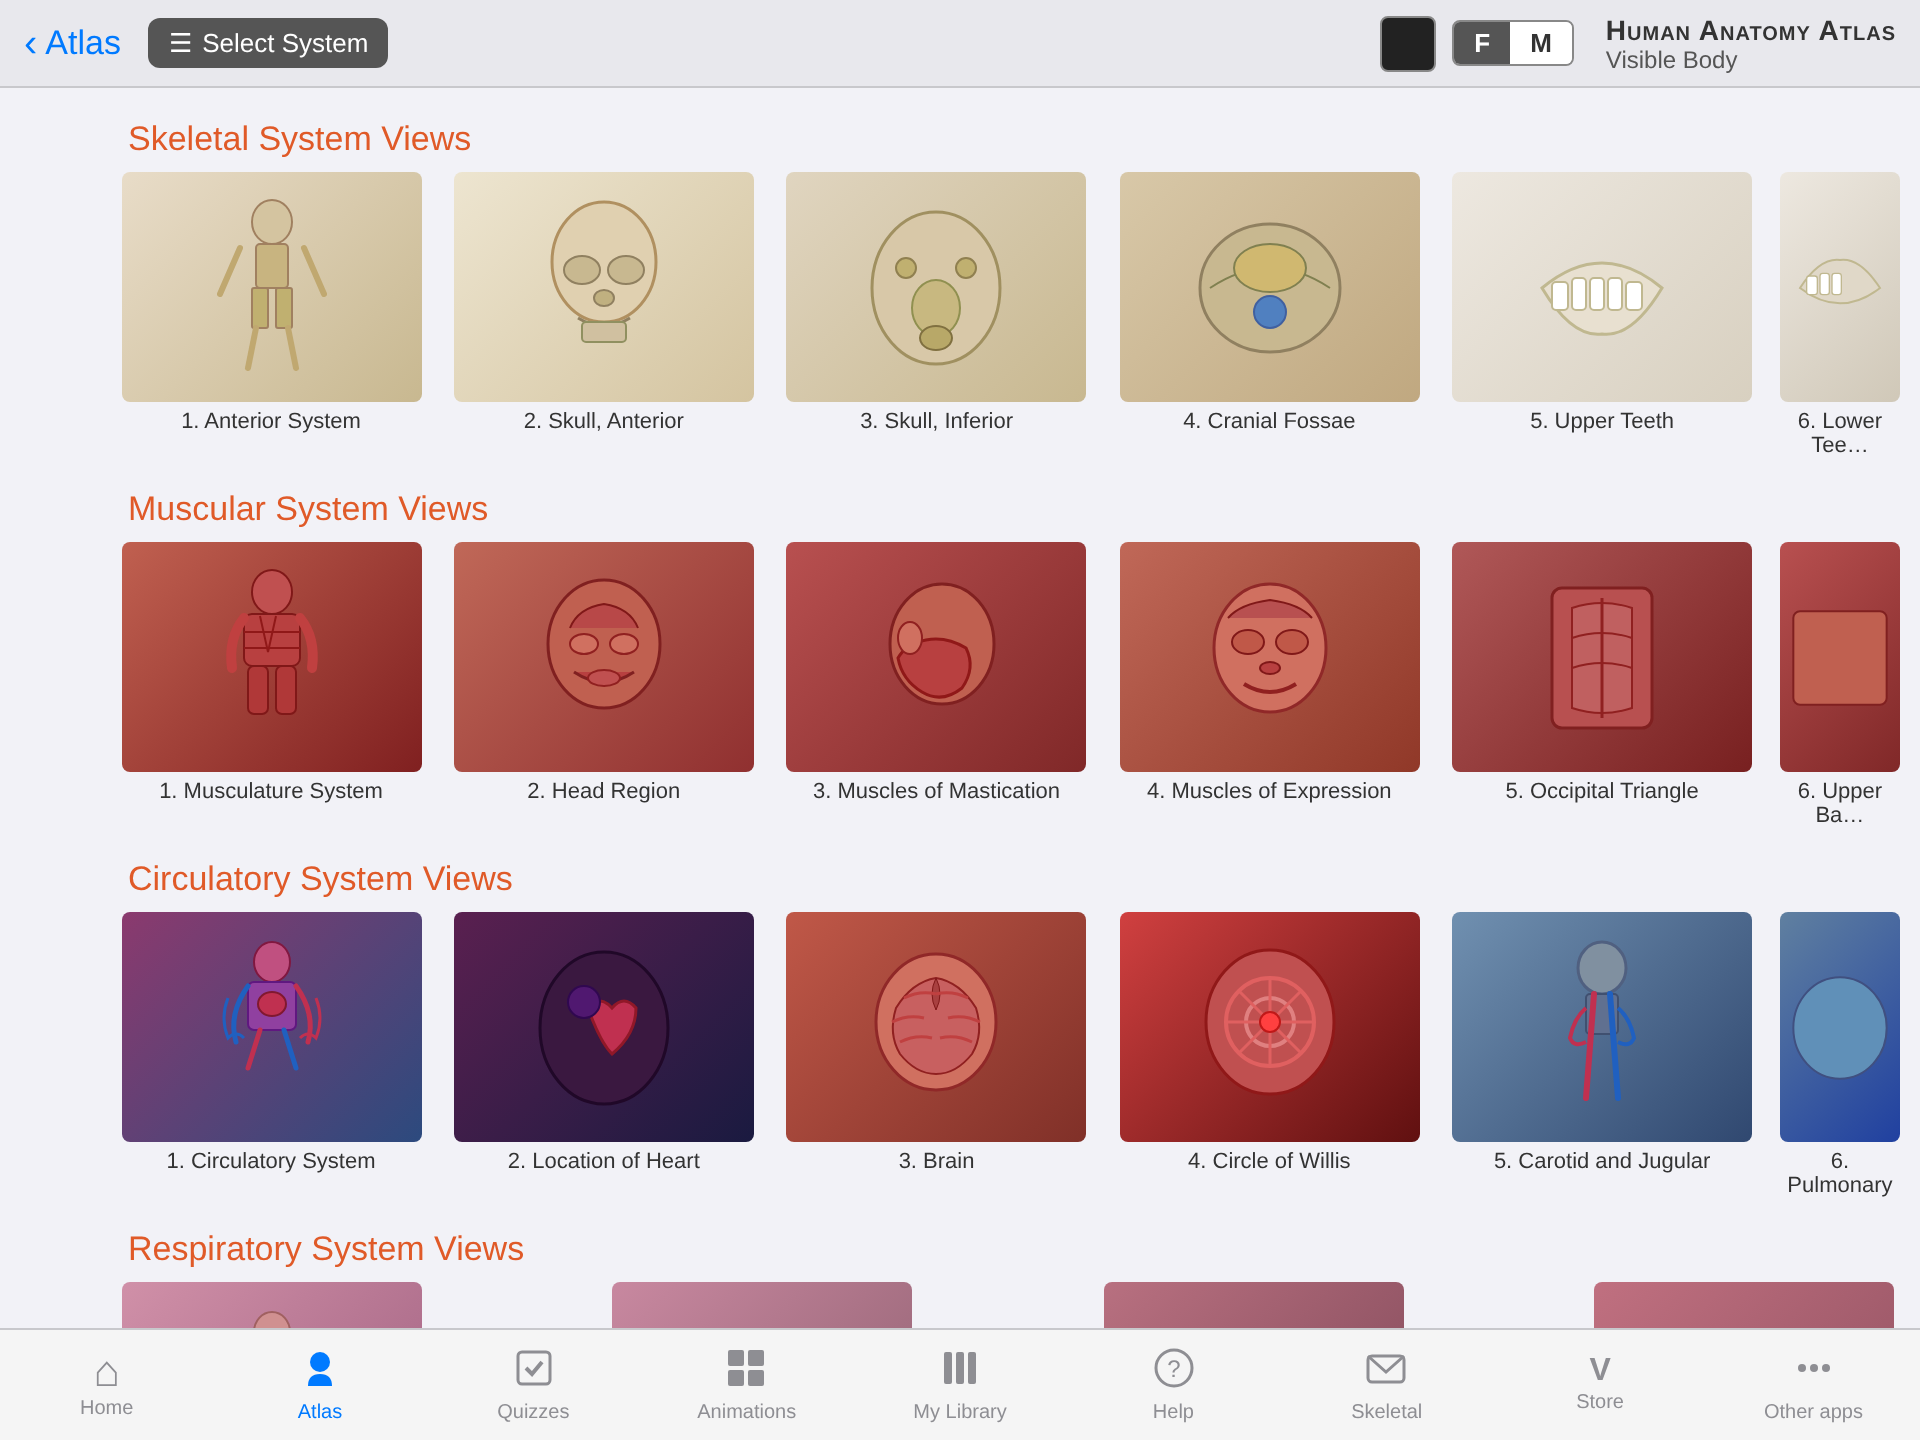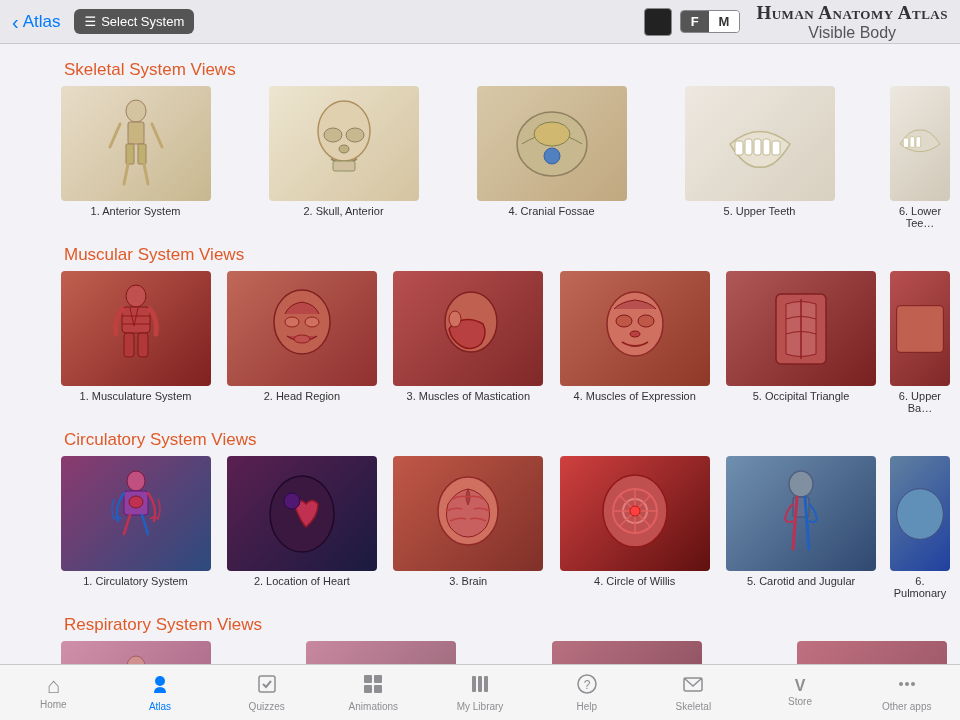--- a/index.html
+++ b/index.html
@@ -73,31 +73,30 @@
       color: white;
     }
     .color-swatch {
       width: 28px;
       height: 28px;
       background: #222;
       border-radius: 4px;
       border: 1px solid #888;
     }
     .app-title {
-      font-size: 19px;
+      font-size: 14px;
       font-weight: 600;
       font-variant: small-caps;
       color: #333;
       letter-spacing: 0.5px;
-      font-family: Liberation Serif, serif;
     }
     .app-subtitle {
-      font-size: 16px;
+      font-size: 12px;
       color: #555;
-      text-align: center;
+      text-align: left;
     }
     .app-title-block {
       text-align: right;
       margin-left: 8px;
     }
 
     
     .content {
       height: calc(720px - 44px - 56px);
       overflow-y: auto;
@@ -252,20 +251,32 @@
             <ellipse cx="24" cy="36" rx="9" ry="7" fill="#c8b890" stroke="#908060" stroke-width="1"></ellipse>
             <ellipse cx="46" cy="36" rx="9" ry="7" fill="#c8b890" stroke="#908060" stroke-width="1"></ellipse>
             <ellipse cx="35" cy="50" rx="5" ry="4" fill="#c0b080" stroke="#908060" stroke-width="1"></ellipse>
             <path d="M22 60 Q35 68 48 60" fill="none" stroke="#908060" stroke-width="1.5"></path>
             <rect x="24" y="62" width="22" height="10" rx="2" fill="#d0c0a0" stroke="#909060" stroke-width="1"></rect>
           </svg>
         </div>
         <div class="grid-item-label">2. Skull, Anterior</div>
       </div>
 
+      <div class="grid-item">
+        <div class="grid-item-image" style="background:linear-gradient(135deg,#e0d5c0,#c8b890);">
+          <svg width="80" height="90" viewBox="0 0 80 90">
+            <ellipse cx="40" cy="45" rx="32" ry="38" fill="#d8c8a8" stroke="#a09060" stroke-width="1.5"></ellipse>
+            <ellipse cx="40" cy="55" rx="12" ry="14" fill="#c8b880" stroke="#909050" stroke-width="1"></ellipse>
+            <circle cx="25" cy="35" r="5" fill="#c0b070" stroke="#908050" stroke-width="1"></circle>
+            <circle cx="55" cy="35" r="5" fill="#c0b070" stroke="#908050" stroke-width="1"></circle>
+            <ellipse cx="40" cy="70" rx="8" ry="6" fill="#b8a868" stroke="#807040" stroke-width="1"></ellipse>
+          </svg>
+        </div>
+        <div class="grid-item-label">3. Skull, Inferior</div>
+      </div>
 
       <div class="grid-item">
         <div class="grid-item-image" style="background:linear-gradient(135deg,#d8c8a8,#c0a880);">
           <svg width="80" height="80" viewBox="0 0 80 80">
             <ellipse cx="40" cy="40" rx="35" ry="32" fill="#c8b890" stroke="#908060" stroke-width="1.5"></ellipse>
             <path d="M10 40 Q40 20 70 40" fill="none" stroke="#808050" stroke-width="1"></path>
             <ellipse cx="40" cy="30" rx="18" ry="12" fill="#d0b870" stroke="#808050" stroke-width="1"></ellipse>
             <circle cx="40" cy="52" r="8" fill="#5080c0" stroke="#4060a0" stroke-width="1"></circle>
           </svg>
         </div>

